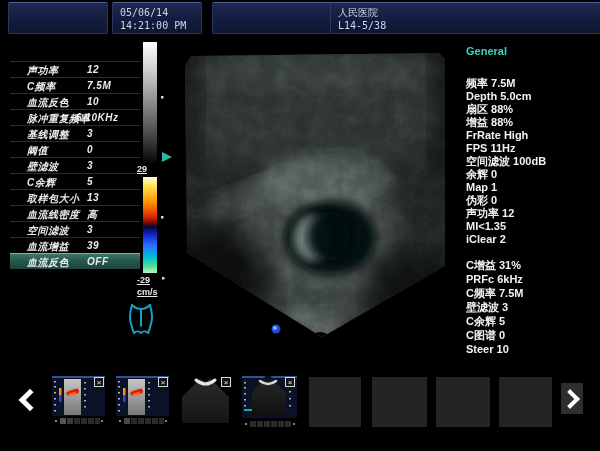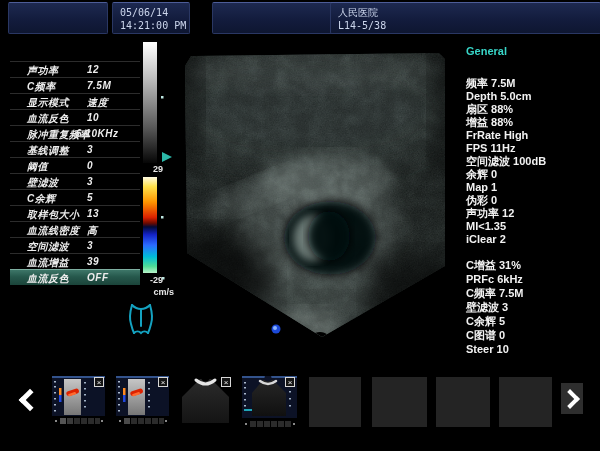--- a/index.html
+++ b/index.html
@@ -21,22 +21,22 @@
   .lval{position:absolute;left:77px;top:2px;white-space:nowrap;}
   .lrow.hl{background:linear-gradient(#3d7668 0%,#26584c 45%,#1b443a 100%);
            border-top:1px solid #7fb0a2;}
 
   
   .graybar{position:absolute;left:143px;top:42px;width:14px;height:121px;
            background:linear-gradient(#ffffff 0%,#bdbdbd 30%,#5a5a5a 70%,#060606 100%);}
   .colorbar{position:absolute;left:143px;top:177px;width:14px;height:96px;
             background:linear-gradient(#fffbe2 0%,#ffe14a 10%,#ff9500 26%,#dd2200 42%,#6e0a00 48%,
                         #000a38 52%,#1423c8 60%,#2b6bff 71%,#00bcd8 83%,#4ede96 93%,#b9f2c8 100%);}
-  .scalelabel{position:absolute;width:26px;text-align:right;color:#e8e8e8;
-              font-size:9px;font-weight:bold;}
+  .scalelabel{position:absolute;width:26px;text-align:left;color:#e8e8e8;
+              font-size:9px;font-weight:bold;text-decoration:underline;}
 
   
   .rpanel{position:absolute;left:466px;top:45px;width:133px;
           font-size:11px;font-weight:bold;color:#f2f2f2;}
   .rtitle{height:13px;line-height:13px;margin-bottom:19px;}
   .rline{height:13px;line-height:13px;white-space:nowrap;}
   .rblock2{margin-top:12px;}
   .rblock2 .rline{height:14px;line-height:14px;}
 
   
@@ -49,21 +49,21 @@
          transform:rotate(45deg);margin-right:4px;}
 
   .absimg{position:absolute;}
 </style>
 </head>
 <body>
 
 <div id="screen">
 
   <div class="hpanel" style="left:8px;width:100px;"></div>
-  <div class="hpanel" style="left:112px;width:78px;">
+  <div class="hpanel" style="left:112px;width:90px;">
     <div class="htext mono">
       <div>05/06/14</div>
       <div>14:21:00 PM</div>
     </div>
   </div>
   <div class="hpanel" style="left:212px;width:123px;"></div>
   <div class="hpanel" style="left:330px;width:271px;">
     <div class="htext">
       <div>人民医院</div>
       <div class="mono">L14-5/38</div>
@@ -73,24 +73,20 @@
   <div class="leftpanel">
     <div class="lrow">
         <span class="llab">声功率</span>
         <span class="lval">12</span>
       </div>
     <div class="lrow">
         <span class="llab">C频率</span>
         <span class="lval">7.5M</span>
       </div>
     <div class="lrow">
-        <span class="llab">显示模式</span>
-        <span class="lval">速度</span>
-      </div>
-    <div class="lrow">
         <span class="llab">血流反色</span>
         <span class="lval">10</span>
       </div>
     <div class="lrow">
         <span class="llab">脉冲重复频率</span>
         <span class="lval" style="left:66px;">6.10KHz</span>
       </div>
     <div class="lrow">
         <span class="llab">基线调整</span>
         <span class="lval">3</span>
@@ -126,21 +122,21 @@
     <div class="lrow hl">
         <span class="llab">血流反色</span>
         <span class="lval">OFF</span>
       </div>
   </div>
 
   <div class="graybar"></div>
   <div class="scalelabel" style="left:137px;top:164px;">29</div>
   <div class="colorbar"></div>
   <div class="scalelabel" style="left:137px;top:275px;">-29</div>
-  <div class="scalelabel" style="left:148px;top:287px;">cm/s</div>
+  <div class="scalelabel" style="left:137px;top:287px;">cm/s</div>
 
   <svg class="absimg" style="left:160px;top:40px;" width="300" height="300" viewBox="0 0 300 300">
     <defs>
       <clipPath id="scanclip">
         <path d="M25 26 L31 16 L279 13 L285 19 L285 226 L162 297 L27 213 Z"></path>
       </clipPath>
       <filter id="b4">
           <feGaussianBlur stdDeviation="4"></feGaussianBlur>
         </filter>
       <filter id="b8">

